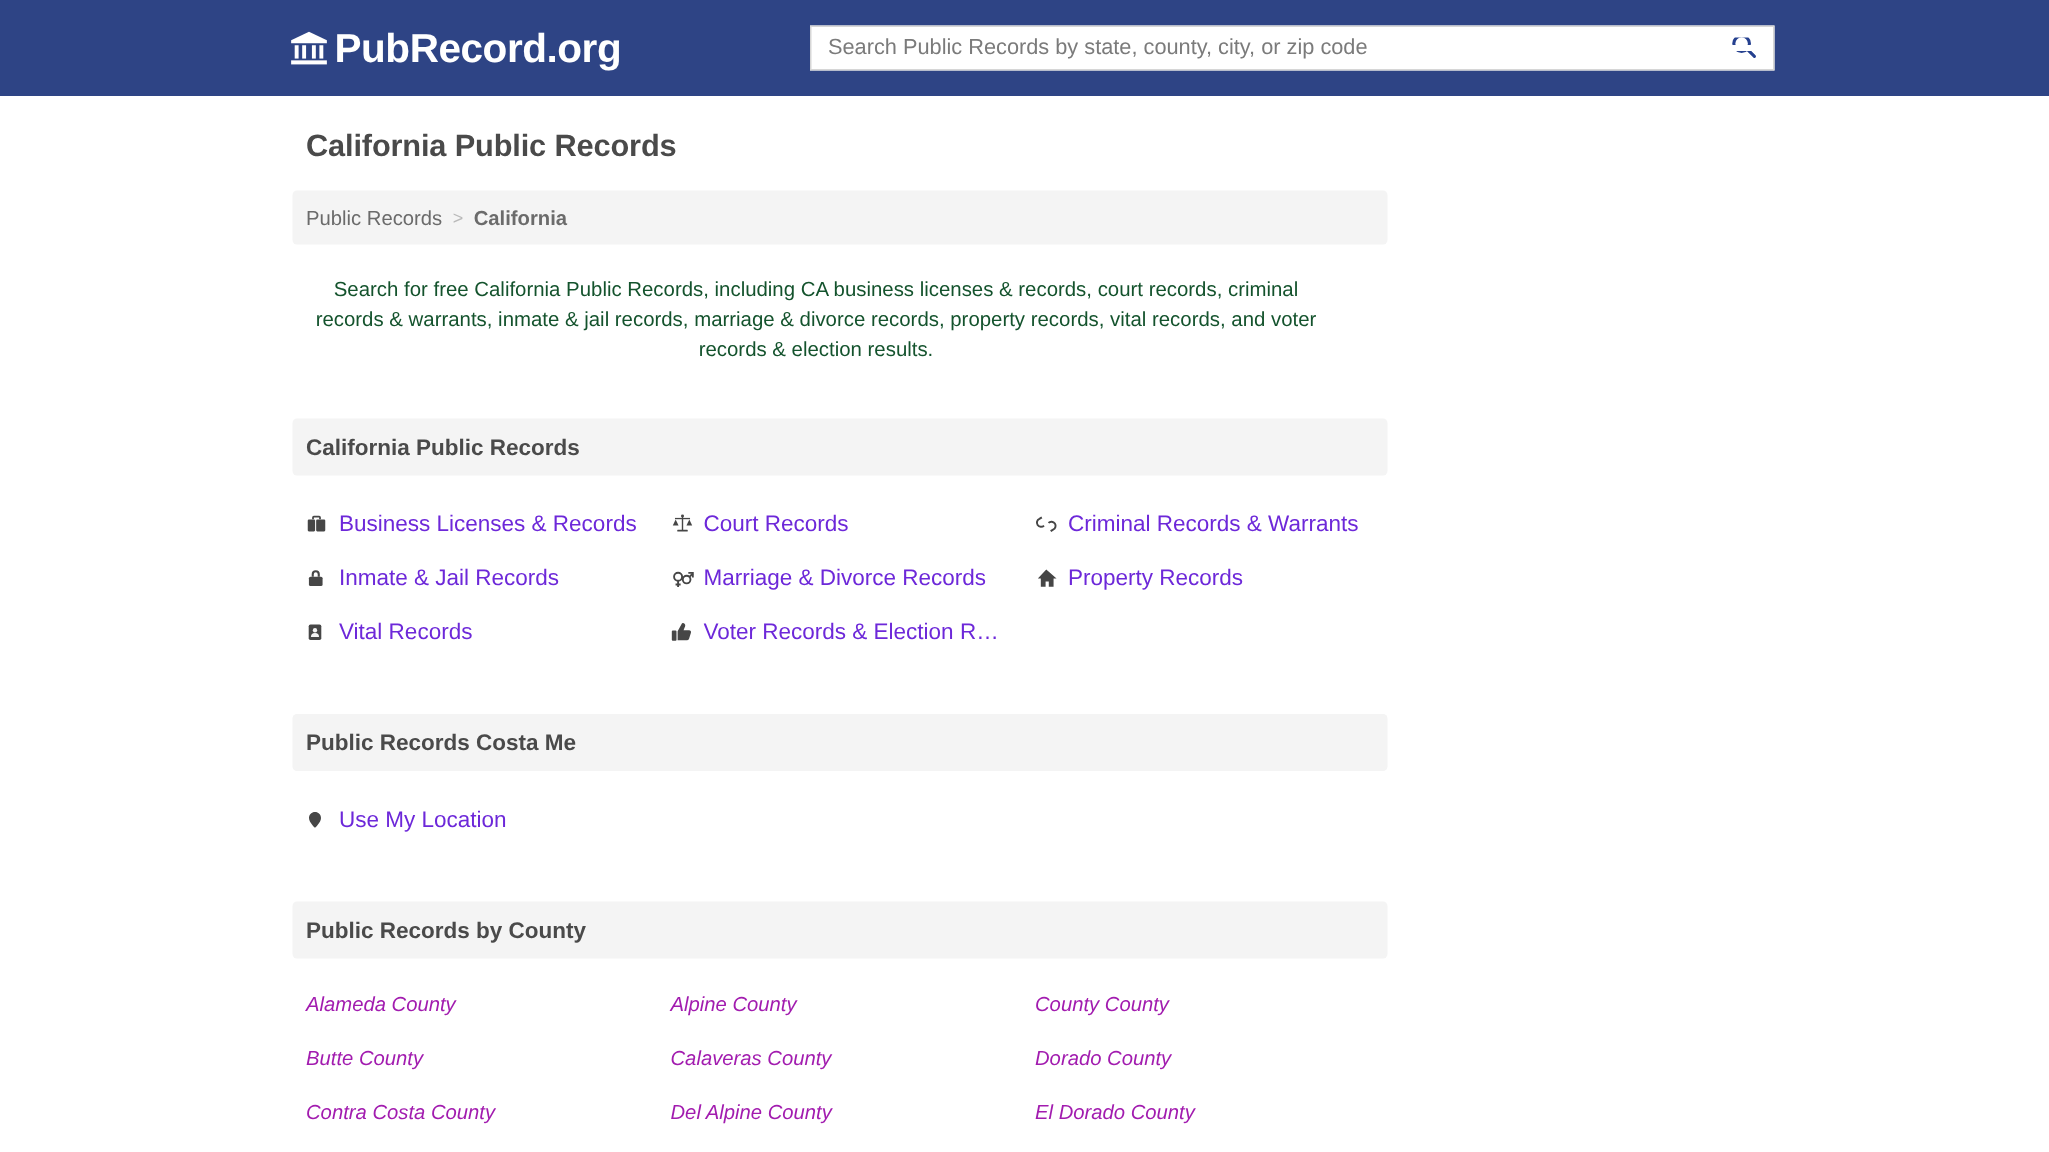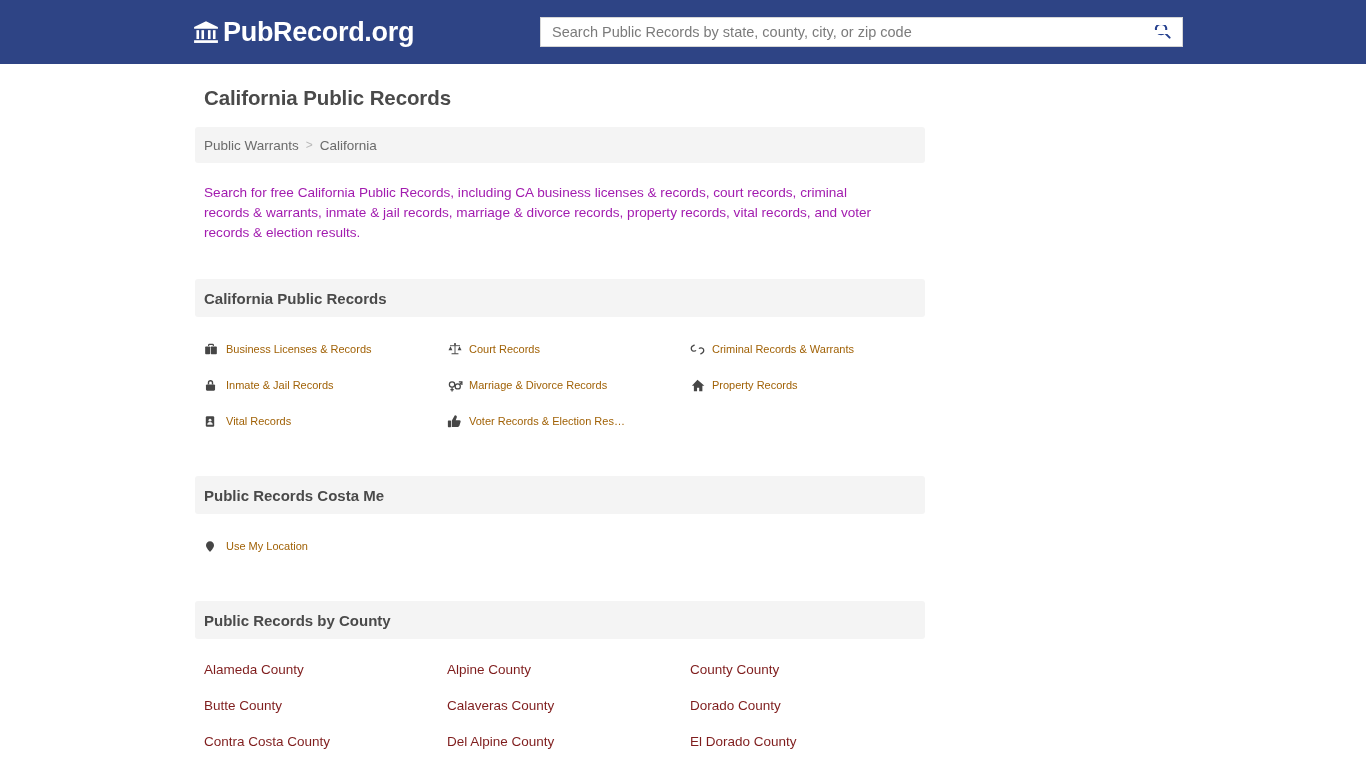--- a/index.html
+++ b/index.html
@@ -109,28 +109,29 @@
     align-items: center;
     padding-left: 9px;
     font-size: 13.5px;
   }
   .breadcrumb a {
     color: #6b6b6b;
     text-decoration: none;
     cursor: pointer;
   }
   .breadcrumb .sep { color: #b9b9b9; margin: 0 7px; font-size: 12px; }
-  .breadcrumb .current { color: #6b6b6b; }
+  .breadcrumb .current { color: #6b6b6b; font-weight: bold; }
 
   .intro {
     margin: 20px 0 0 9px;
     width: 680px;
     font-size: 13.6px;
     line-height: 20px;
-    color: #a21caf;
+    color: #14532d;
+    text-align: center;
   }
 
   .section-head {
     background: #f4f4f4;
     border-radius: 3px;
     height: 38px;
     display: flex;
     align-items: center;
     padding-left: 9px;
     font-size: 15px;
@@ -158,40 +159,41 @@
   }
   .rec-ico {
     width: 22px;
     flex: 0 0 22px;
     display: flex;
     align-items: center;
     color: #464646;
   }
   .rec-ico svg { display: block; }
   .rec-label {
-    font-size: 11px;
-    color: #a16207;
+    font-size: 15px;
+    color: #6d28d9;
     white-space: nowrap;
     overflow: hidden;
     text-overflow: ellipsis;
     max-width: 205px;
   }
 
   .near-grid { margin-top: 14px; }
   .near-item { display: flex; align-items: center; height: 36px; text-decoration: none; cursor: pointer; }
 
   .county-grid { margin-top: 12px; row-gap: 0; }
   .county-item {
     height: 36px;
     display: flex;
     align-items: center;
     font-size: 13.5px;
-    color: #7f1d1d;
+    color: #a21caf;
     text-decoration: none;
     cursor: pointer;
+    font-style: italic;
   }
 </style>
 </head>
 <body>
 
 <div class="site-header">
 
   <a class="brand" href="#">
     <span class="brand-icon">
       <svg class="brand-icon" viewBox="0 0 24 24" fill="#ffffff" aria-hidden="true">
@@ -223,21 +225,21 @@
     <span></span>
     <span></span>
   </button>
 </div>
 
 <div class="page">
 
   <h1 class="page-title">California Public Records</h1>
 
   <div class="breadcrumb">
-    <a href="#">Public Warrants</a>
+    <a href="#">Public Records</a>
     <span class="sep">&gt;</span>
     <span class="current">California</span>
   </div>
 
   <p class="intro">Search for free California Public Records, including CA business licenses &amp; records, court records, criminal records &amp; warrants, inmate &amp; jail records, marriage &amp; divorce records, property records, vital records, and voter records &amp; election results.</p>
 
   <div class="section-head sec-records">California Public Records</div>
 
   <div class="link-grid rec-grid">
 

